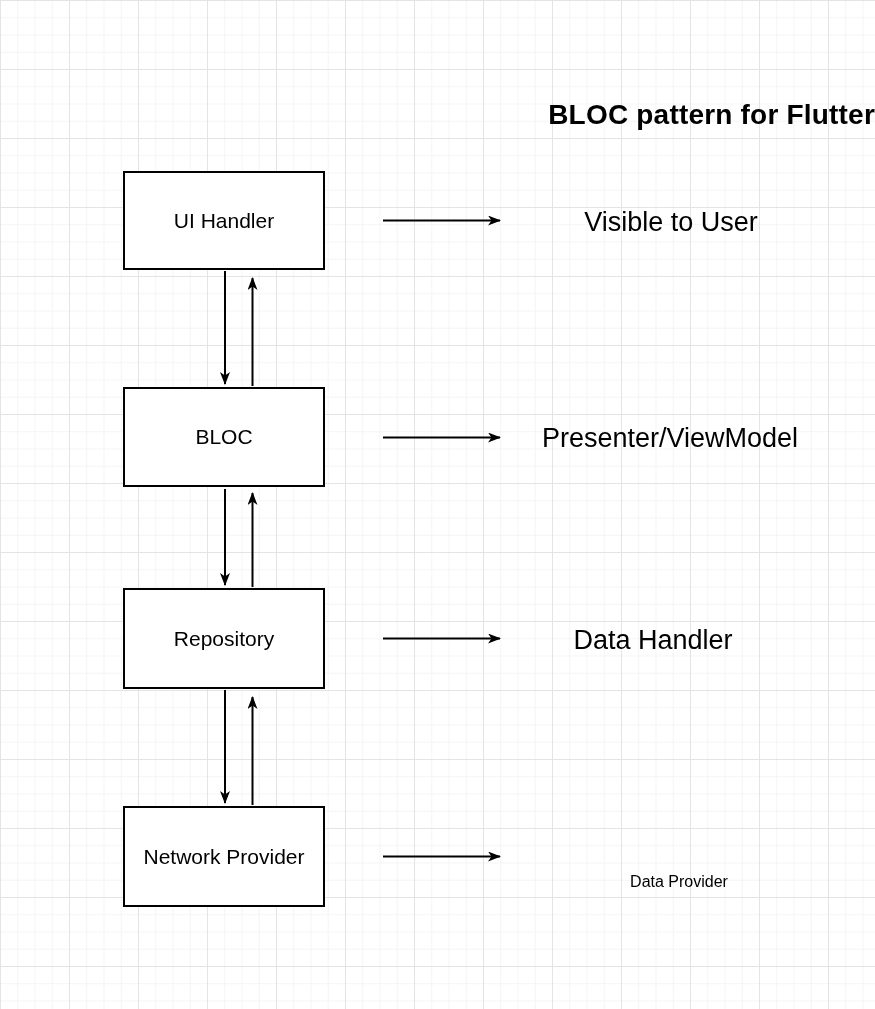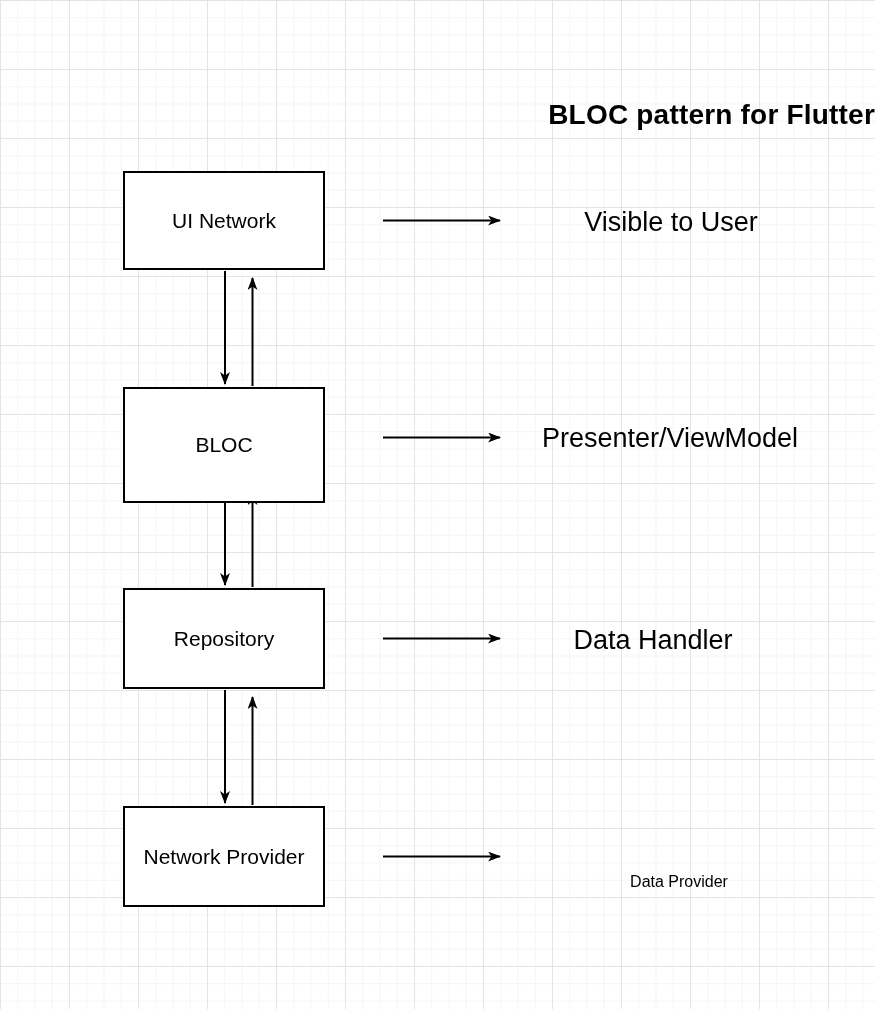--- a/index.html
+++ b/index.html
@@ -37,21 +37,21 @@
     box-sizing: border-box;
     border: 2px solid #000000;
     background: #ffffff;
     display: flex;
     align-items: center;
     justify-content: center;
     font-size: 21px;
     text-align: center;
   }
   #node-ui-screen        { top: 171px; height: 99px;  }
-  #node-bloc             { top: 387px; height: 116px; }
+  #node-bloc             { top: 387px; height: 100px; }
   #node-repository       { top: 588px; height: 101px; }
   #node-network-provider { top: 806px; height: 101px; }
 
   .annotation {
     position: absolute;
     transform: translate(-50%, -50%);
     font-size: 27px;
     white-space: nowrap;
   }
   #annotation-0 { left: 671px; top: 222px; }
@@ -85,21 +85,21 @@
     <line x1="225" y1="690" x2="225" y2="803" marker-end="url(#ah)"></line>
     <line x1="252.5" y1="805" x2="252.5" y2="697" marker-end="url(#ah)"></line>
 
     <line x1="383" y1="220.5" x2="500" y2="220.5" marker-end="url(#ah)"></line>
     <line x1="383" y1="437.5" x2="500" y2="437.5" marker-end="url(#ah)"></line>
     <line x1="383" y1="638.5" x2="500" y2="638.5" marker-end="url(#ah)"></line>
     <line x1="383" y1="856.5" x2="500" y2="856.5" marker-end="url(#ah)"></line>
   </svg>
 
   <div class="node" id="node-ui-screen">
-    <span>UI Network</span>
+    <span>UI Handler</span>
   </div>
   <div class="node" id="node-bloc">
     <span>BLOC</span>
   </div>
   <div class="node" id="node-repository">
     <span>Repository</span>
   </div>
   <div class="node" id="node-network-provider">
     <span>Network Provider</span>
   </div>

